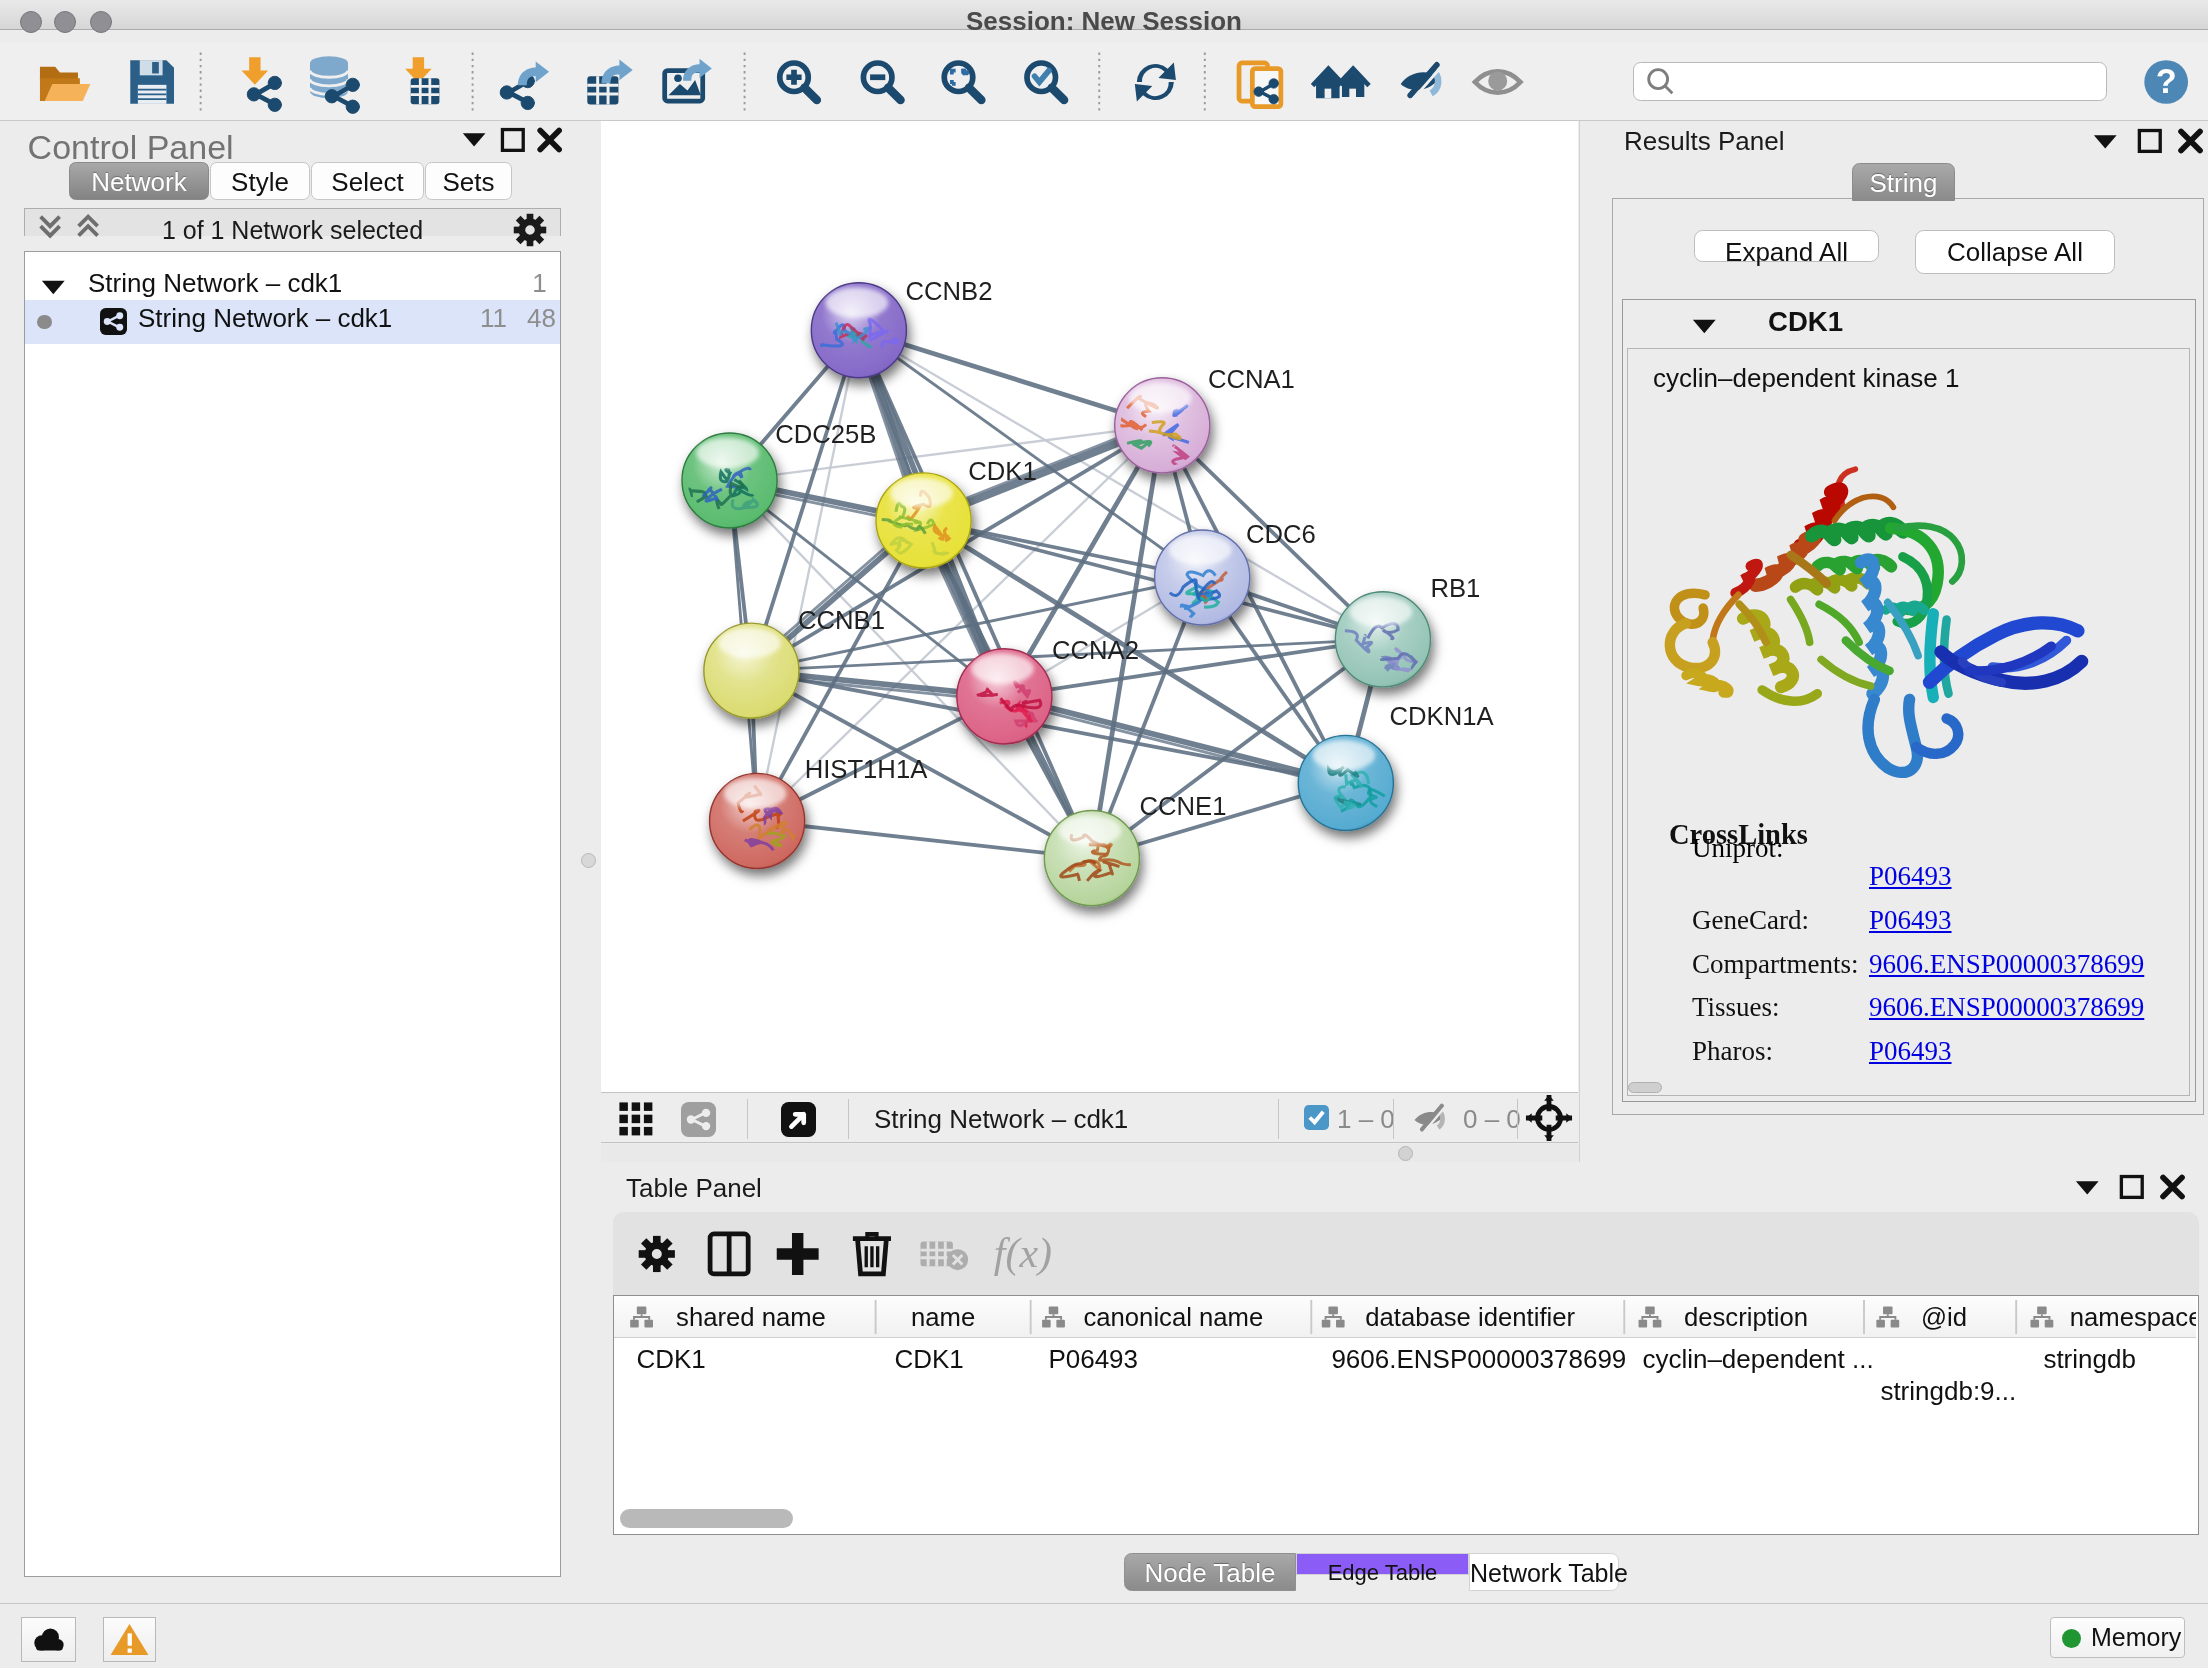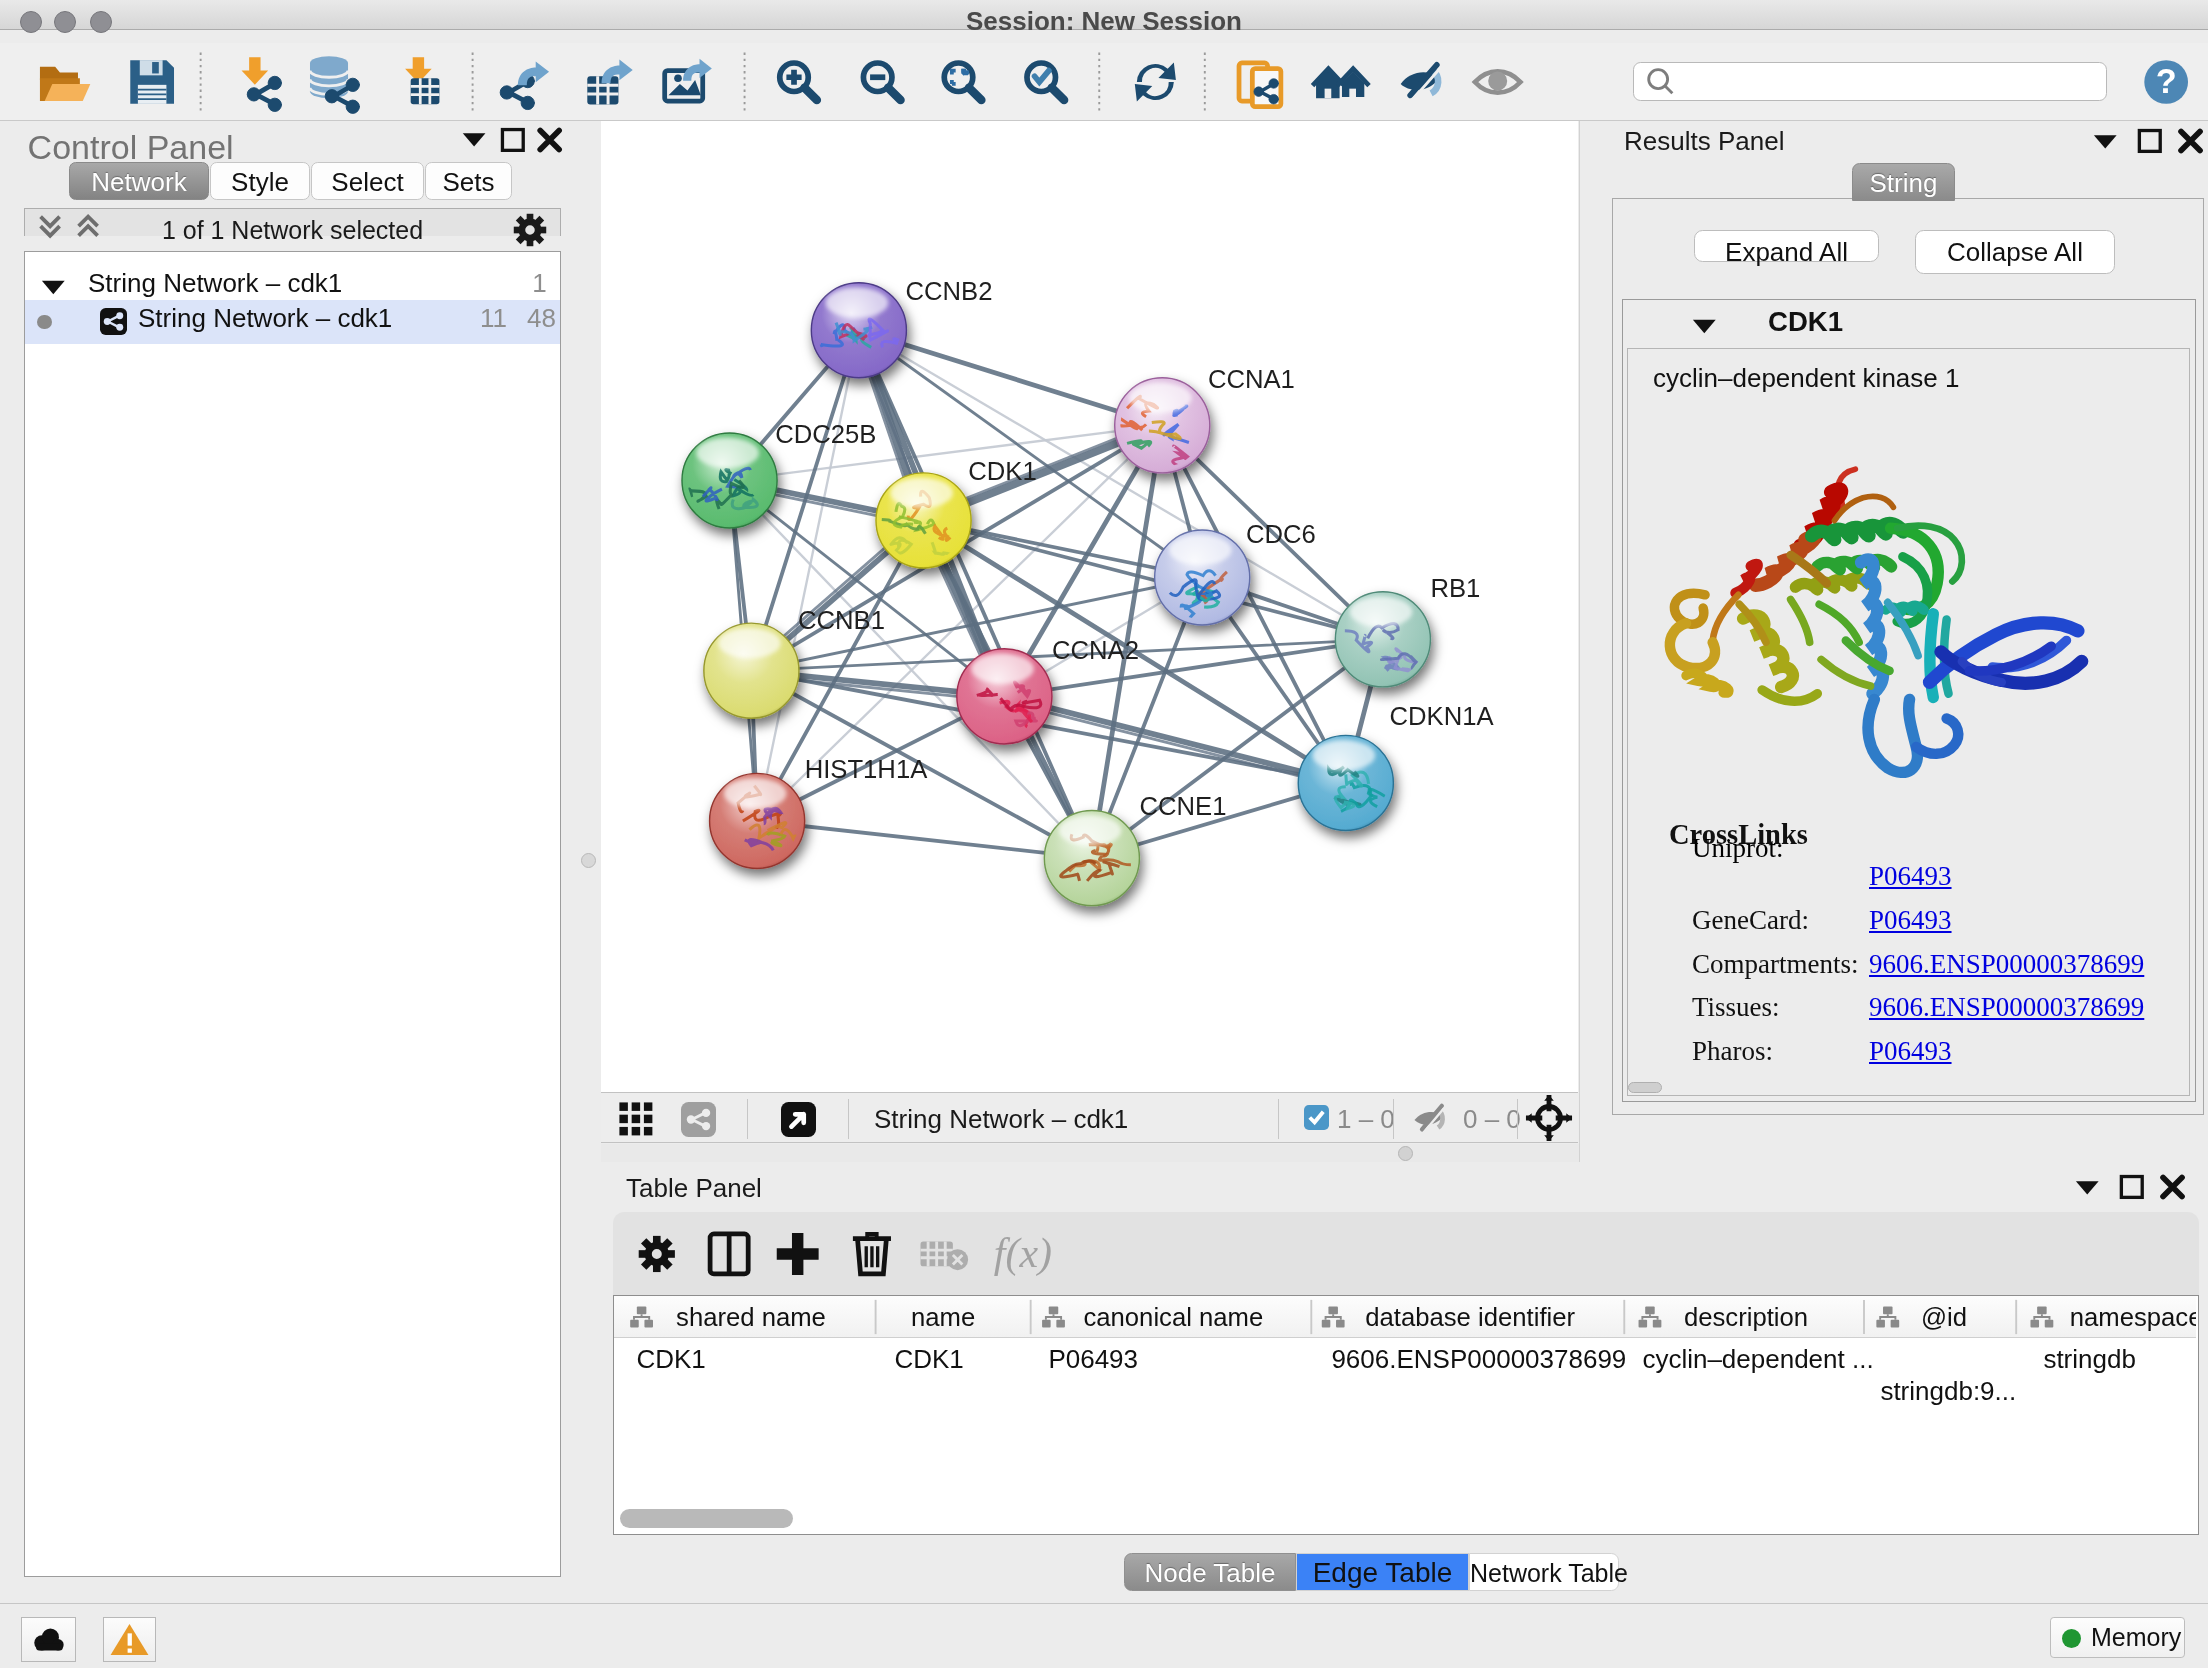--- a/index.html
+++ b/index.html
@@ -784,21 +784,21 @@
         <span style="position:absolute;left:280px;top:5.7px;font-size:26px;color:#111;white-space:nowrap;">CDK1</span>
         <span style="position:absolute;left:434px;top:5.7px;font-size:26px;color:#111;white-space:nowrap;">P06493</span>
         <span style="position:absolute;left:717px;top:5.7px;font-size:26px;color:#111;white-space:nowrap;">9606.ENSP00000378699</span>
         <span style="position:absolute;left:1028px;top:5.7px;font-size:26px;color:#111;white-space:nowrap;">cyclin–dependent ...</span>
         <span style="position:absolute;left:1266px;top:5.7px;font-size:26px;color:#111;white-space:nowrap;margin-top:32px;">stringdb:9...</span>
         <span style="position:absolute;left:1429px;top:5.7px;font-size:26px;color:#111;white-space:nowrap;">stringdb</span>
       </div>
    <div style="position:absolute;left:5.7px;top:213px;width:173px;height:19px;background:#b9b9b9;border-radius:9.5px;"></div>
  </div>
  <div style="position:absolute;left:523px;top:391px;width:172px;height:38px;background:linear-gradient(#a8a8a8,#8b8b8b);border:1px solid #909090;border-radius:7.6px 0 0 7.6px;color:#fff;text-align:center;font-size:26px;line-height:38px;text-shadow:0 -1px 1px rgba(0,0,0,.35);">Node Table</div>
- <div style="position:absolute;left:695px;top:391px;width:173px;height:38px;background:#3b82f6;border:1px solid #d2d2d2;color:#111;text-align:center;font-size:28px;line-height:38px;">Edge Table</div>
+ <div style="position:absolute;left:695px;top:391px;width:173px;height:22px;background:#8b5cf6;border:1px solid #d2d2d2;color:#111;text-align:center;font-size:22px;line-height:38px;">Edge Table</div>
  <div style="position:absolute;left:868px;top:391px;width:150px;height:38px;background:#fff;border:1px solid #d2d2d2;border-radius:0 7.6px 7.6px 0;color:#111;text-align:center;font-size:25px;line-height:38px;white-space:nowrap;">Network Table</div>
 </div>
 <div id="statusbar">
  <div style="position:absolute;left:21px;top:13.3px;width:55px;height:45px;background:linear-gradient(#fcfcfc,#ededed);border:1px solid #b8b8b8;"></div>
  <svg width="55" height="45" style="position:absolute;left:21px;top:13.3px;" viewBox="0 0 58 47">
       <g transform="translate(29,25)" fill="#111">
         <circle cx="-7" cy="2" r="8"></circle>
         <circle cx="2" cy="-4" r="9"></circle>
         <circle cx="10" cy="4" r="6"></circle>
         <rect x="-13" y="3" width="28" height="7" rx="3"></rect>

